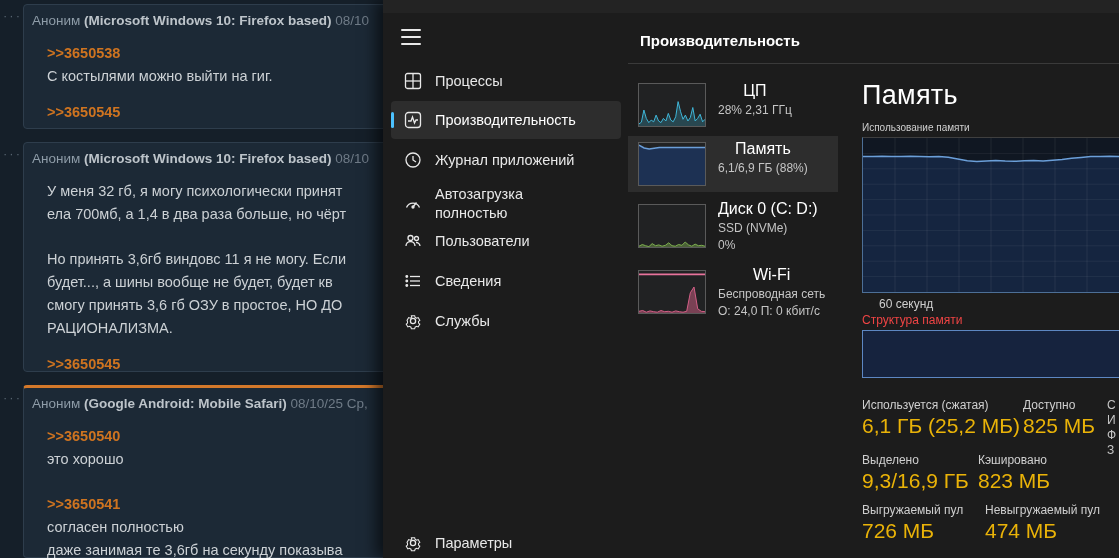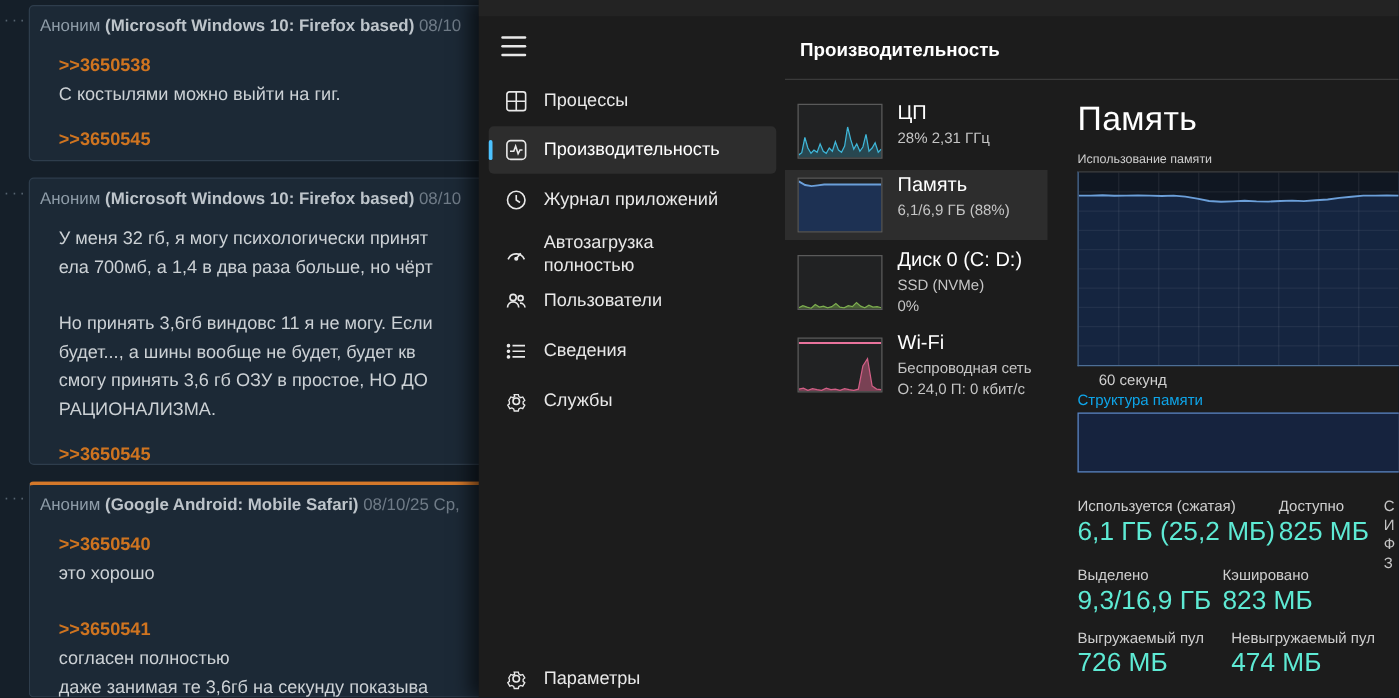--- a/index.html
+++ b/index.html
@@ -45,36 +45,36 @@
   #perf-header { position:absolute; left:257px; top:32px; font-size:15px; font-weight:bold; }
   #perf-divider { position:absolute; left:245px; top:63px; width:491px; height:1px; background:#3a3a3a; }
 
   
   .metric { position:absolute; left:245px; width:210px; cursor:pointer; }
   .metric.selected { background:#2d2d2d; }
   .thumb { position:absolute; left:10px; width:68px; height:44px; background:#212223;
            border:1px solid #5a5a5a; }
   .thumb svg { width:100%; height:100%; display:block; }
   .metric-text { position:absolute; left:90px; top:4px; }
-  .metric-title { font-size:16px; color:#fff; white-space:nowrap; }
+  .metric-title { font-size:16px; color:#fff; white-space:nowrap;text-align:center; }
   .metric-sub { font-size:12px; color:#c5c5c5; margin-top:3px; white-space:nowrap; }
 
   
   #mem-title { position:absolute; left:479px; top:80px; font-size:27px; font-weight:300; letter-spacing:.3px; }
   #usage-label { position:absolute; left:479px; top:122px; font-size:10px; color:#cfcfcf; }
   #mem-chart { position:absolute; left:479px; top:137px; width:258px; height:156px;
                background:#101722; border:1px solid #4d6f96; border-top-color:#3f3f3f; }
   #mem-chart svg { width:100%; height:100%; display:block; }
   #timespan { position:absolute; left:496px; top:297px; font-size:12px; color:#cfcfcf; }
-  #comp-label { position:absolute; left:479px; top:313px; font-size:12px; color:#0ea5e9; }
+  #comp-label { position:absolute; left:479px; top:313px; font-size:12px; color:#ef4444; }
   #comp-bar { position:absolute; left:479px; top:330px; width:258px; height:48px;
               background:#16233e; border:1px solid #5d87c2; }
 
   .stat-label { position:absolute; font-size:12px; color:#cfcfcf; white-space:nowrap; }
-  .stat-value { position:absolute; font-size:21px; font-weight:300; color:#5eead4; white-space:nowrap; }
+  .stat-value { position:absolute; font-size:21px; font-weight:300; color:#eab308; white-space:nowrap; }
 
   #right-fragments { position:absolute; left:724px; top:0; width:12px; height:558px; overflow:hidden; }
   .fragment { position:absolute; left:0; font-size:12px; color:#c5c5c5; white-space:nowrap; }
 </style>
 </head>
 <body>
 
 <div id="screen">
 
   <div id="forum">

